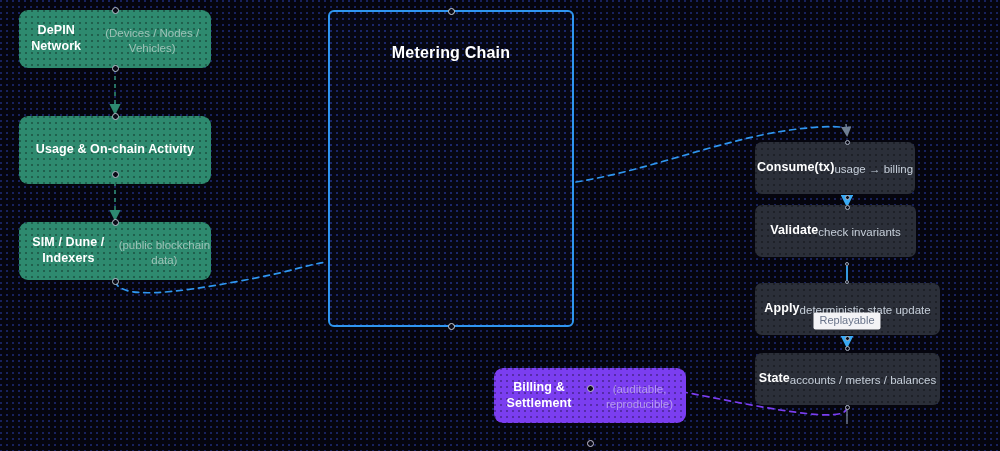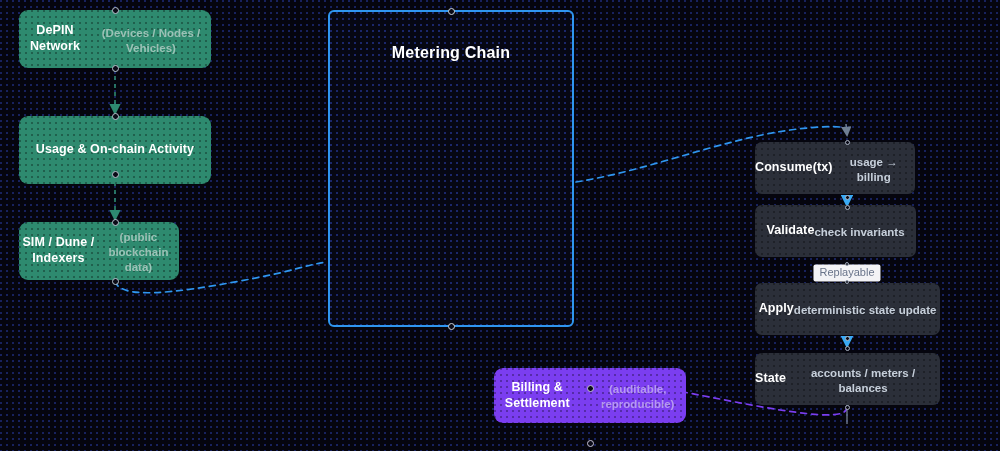--- a/index.html
+++ b/index.html
@@ -44,21 +44,21 @@
     background-size: 6px 6px;
   }
   .node .title {
     font-size: 12.5px;
     font-weight: bold;
     letter-spacing: 0.1px;
     line-height: 1.25;
   }
   .node .subtitle {
     font-size: 11.5px;
-    font-weight: bold;
+    font-weight: normal;
     line-height: 1.3;
     margin-top: 3px;
   }
 
   .node.green {
     background-color: #2e8a6f;
     color: #ffffff;
   }
   .node.green .subtitle { color: rgba(223,230,228,0.62); }
 
@@ -119,20 +119,21 @@
   .edge-label {
     position: absolute;
     transform: translate(-50%, -50%);
     background: #f3f3f6;
     color: #69748a;
     font-size: 11px;
     padding: 2px 6px 3px 6px;
     border-radius: 2px;
     white-space: nowrap;
     line-height: 1.1;
+    margin-top: 48px;
   }
   .label-dot {
     position: absolute;
     width: 4.5px;
     height: 4.5px;
     margin-left: -2.25px;
     margin-top: -2.25px;
     border-radius: 50%;
     background: #11121d;
     border: 1px solid #9aa3b4;
@@ -209,21 +210,21 @@
   </div>
   <div class="handle h-green" style="left:115px; top:10px;"></div>
   <div class="handle h-green" style="left:115px; top:68px;"></div>
 
   <div class="node green" style="left:19px; top:116px; width:192px; height:68px;">
     <div class="title">Usage &amp; On-chain Activity</div>
   </div>
   <div class="handle h-green" style="left:115px; top:116px;"></div>
   <div class="handle h-green" style="left:115px; top:174px;"></div>
 
-  <div class="node green" style="left:19px; top:222px; width:160px; height:58px;">
+  <div class="node green" style="left:19px; top:222px; width:192px; height:58px;">
     <div class="title">SIM / Dune / Indexers</div>
     <div class="subtitle">(public blockchain data)</div>
   </div>
   <div class="handle h-green" style="left:115px; top:222px;"></div>
   <div class="handle h-green" style="left:115px; top:281px;"></div>
 
   <div class="node dark" style="left:755px; top:142px; width:160px; height:52px;">
     <div class="title">Consume(tx)</div>
     <div class="subtitle">usage → billing</div>
   </div>

